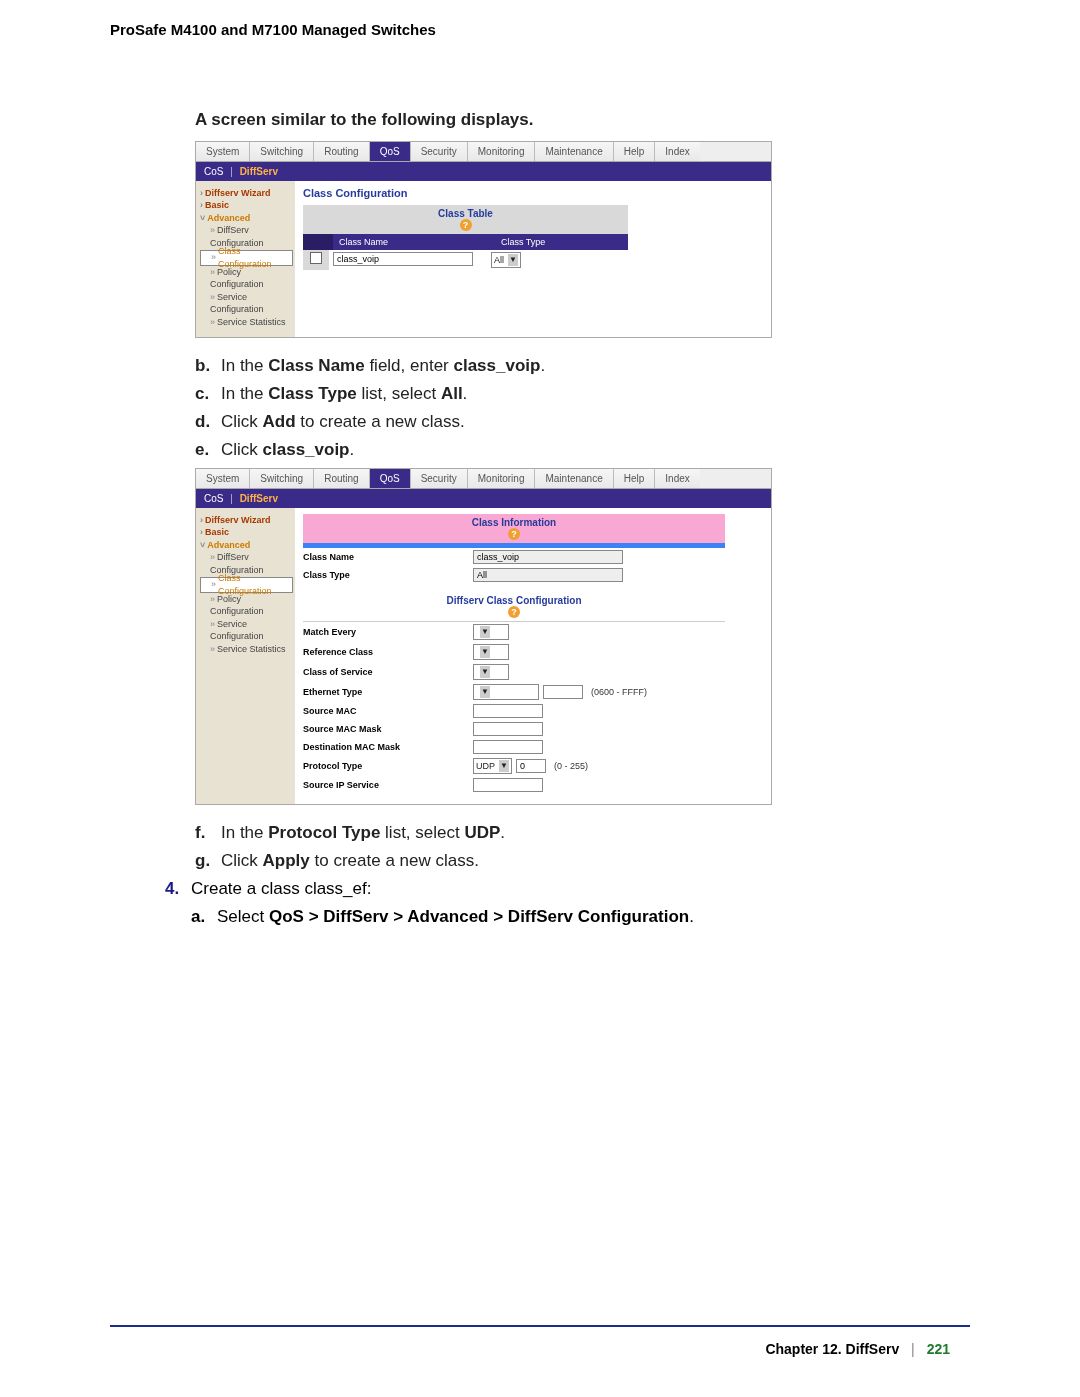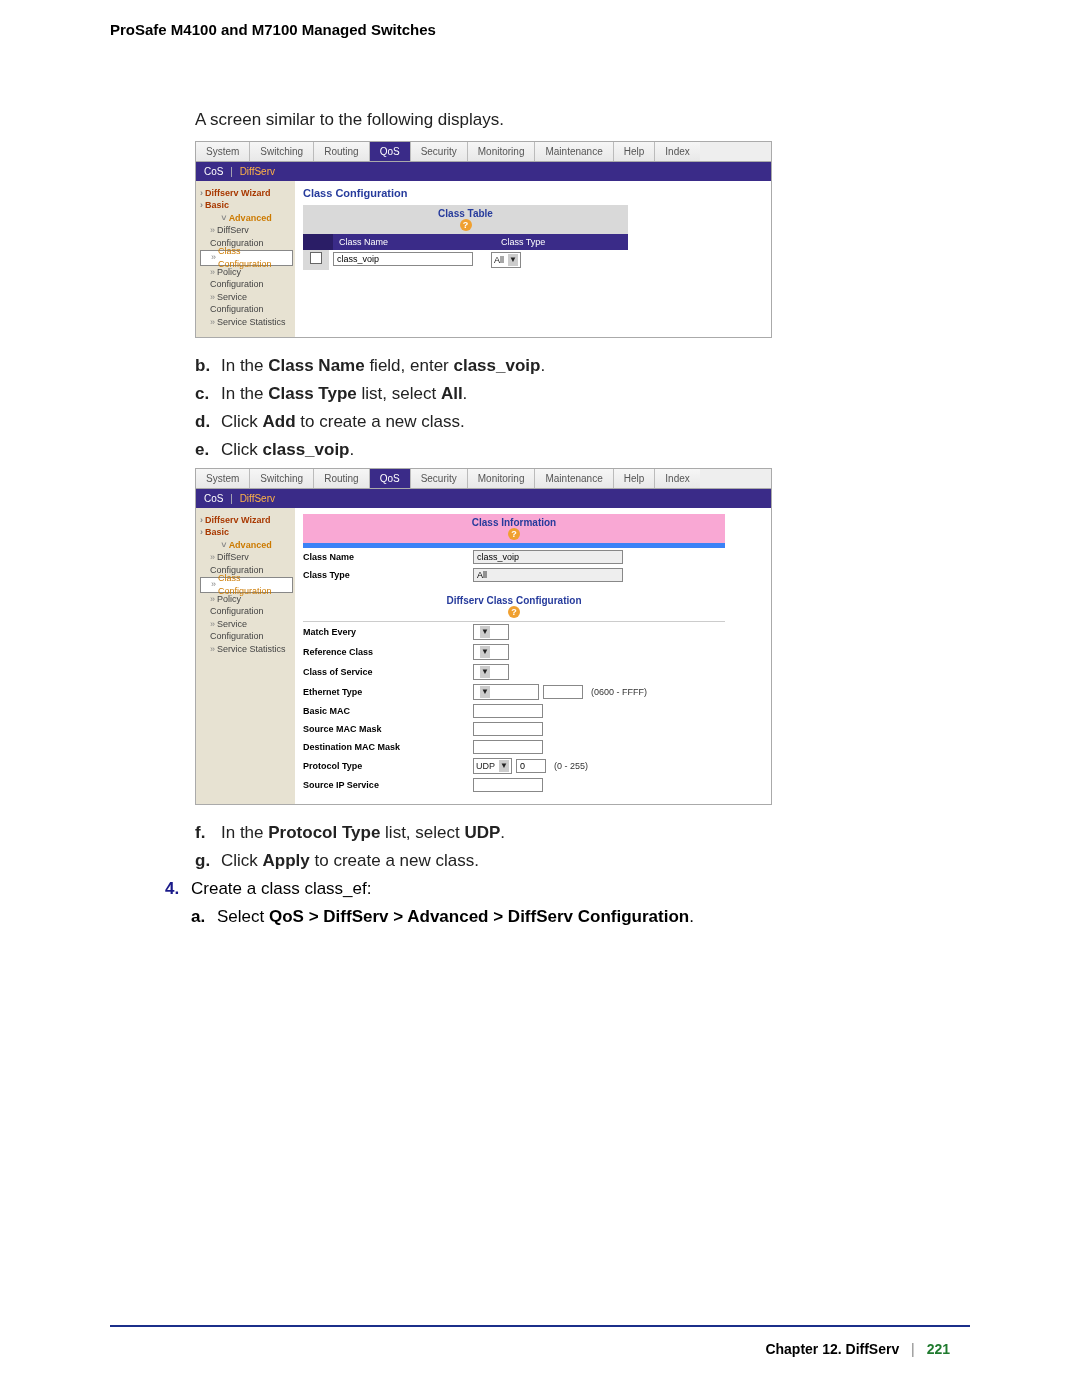--- a/index.html
+++ b/index.html
@@ -21,21 +21,21 @@
     font-weight: bold;
     font-size: 15px;
     color: #000;
     margin-bottom: 70px;
   }
   .indent-body {
     margin-left: 85px;
     font-size: 17px;
     color: #222;
   }
-  .indent-body p { margin: 12px 0 6px 0; line-height: 1.45; }
+  .indent-body p { margin: 12px 0 6px 0; line-height: 1.45; font-weight: bold; }
   .bold { font-weight: bold; }
   ol.letters {
     list-style: none;
     padding: 0;
     margin: 10px 0 0 0;
   }
   ol.letters > li {
     display: flex;
     margin-bottom: 8px;
   }
@@ -83,35 +83,35 @@
     color: #fff;
   }
   .tabs .tab.last { border-right: none; flex: 0 0 auto; }
   .subtabs {
     background: #3a2b88;
     color: #fff;
     padding: 4px 8px;
     font-size: 10px;
   }
   .subtabs .sep { color: #bbb; margin: 0 4px; }
-  .subtabs .active { color: #ffb347; font-weight: normal; }
+  .subtabs .active { color: #ffb347; font-weight: bold; }
   .shot-body {
     display: flex;
     align-items: stretch;
   }
   .sidenav {
     width: 93px;
     background: #e7e2d2;
     padding: 6px 2px 6px 4px;
     font-size: 9px;
     line-height: 1.4;
   }
   .sidenav .mk { color: #888; margin-right: 2px; }
   .sidenav .lvl0 { color: #a83800; font-weight: bold; }
-  .sidenav .lvl0.adv { color: #cc7a00; text-align: center; }
+  .sidenav .lvl0.adv { color: #cc7a00; }
   .sidenav .lvl1 { color: #444; padding-left: 10px; }
   .sidenav .lvl1.sel { color: #cc7a00; }
   .content {
     flex: 1;
     padding: 6px 6px 10px 8px;
     position: relative;
     min-height: 140px;
   }
   .ctitle {
     color: #263b9c;
@@ -379,21 +379,21 @@
           <div class="kv">
               <div class="k">Ethernet Type</div>
             <span class="sel" style="width:60px;">
                 <span></span>
                 <span class="arrow">▼</span>
               </span>
             <input class="inp" style="width: 40px; margin-left: 4px;">
             <span class="hint">(0600 - FFFF)</span>
             </div>
           <div class="kv">
-              <div class="k">Basic MAC</div>
+              <div class="k">Source MAC</div>
             <input class="inp" style="width: 70px;">
             </div>
           <div class="kv">
               <div class="k">Source MAC Mask</div>
             <input class="inp" style="width: 70px;">
             </div>
           <div class="kv">
               <div class="k">Destination MAC Mask</div>
             <input class="inp" style="width: 70px;">
             </div>

